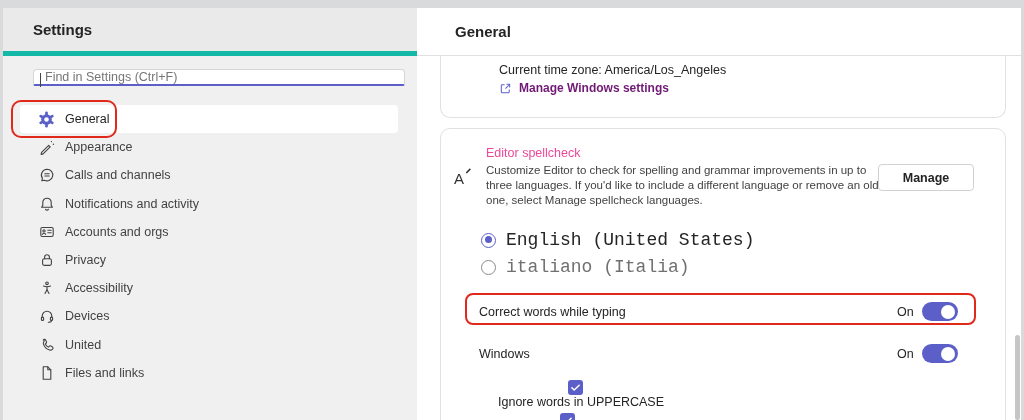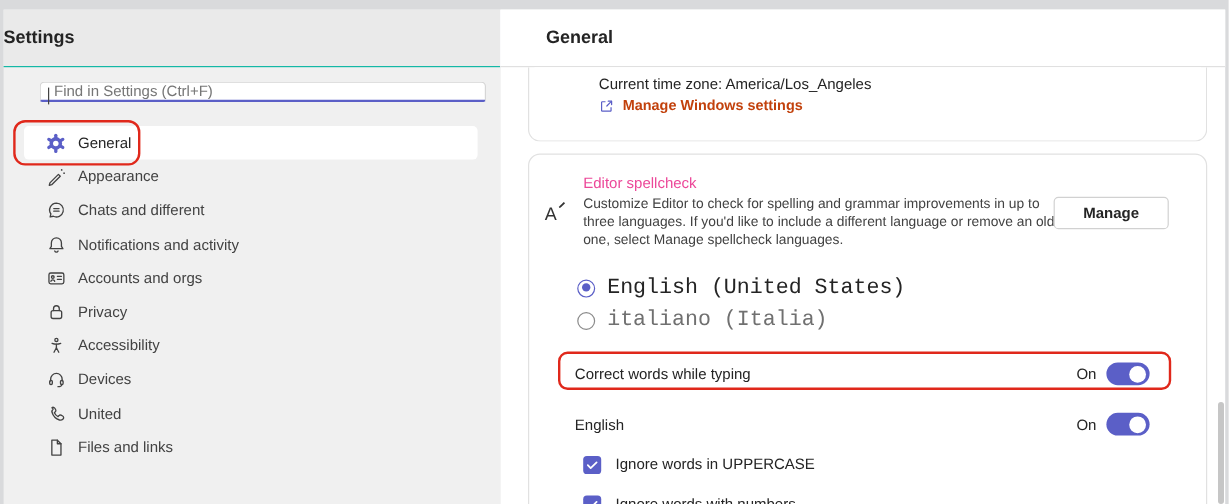--- a/index.html
+++ b/index.html
@@ -8,22 +8,22 @@
     position:relative; width:1024px; height:420px;
     background:#d9dadc; overflow:hidden;
   }
   
   #sidebar {
     position:absolute; left:3px; top:8px; width:414px; height:412px;
     background:#f0f0f0;
   }
   #sidebar-header {
     position:absolute; left:0; top:0; width:100%; height:48px;
-    background:#eaeaea; border-bottom:1px solid #14b8a6;
-    display:flex; align-items:center; 
+    background:#eaeaea; border-bottom:5px solid #14b8a6;
+    display:flex; align-items:center; padding-left:30px;
   }
   #sidebar-header h1 { font-size:15px; font-weight:bold; color:#242424; }
   .search-wrap { position:absolute; left:30px; top:59px; width:411px; height:26px; }
   .search-wrap input {
     width:100%; height:100%；
     height:26px; width:372px;
     border:1px solid #d6d6d6; border-bottom:2px solid #5b5fc7;
     border-radius:4px 4px 2px 2px; background:#ffffff;
     font-family:"Liberation Sans", sans-serif;
     font-size:12.5px; color:#242424; padding:0 8px 0 11px; outline:none;
@@ -49,21 +49,21 @@
     background:#fff;
   }
   #main-header h2 { font-size:15px; font-weight:bold; color:#242424; }
   .card { position:absolute; left:23px; width:566px; border:1px solid #e1e1e1; background:#fff; }
   #card-timezone {
     top:48px; height:62px; border-top:none; border-radius:0 0 10px 10px;
     padding:7px 0 0 58px;
   }
   #tz-text { font-size:12.5px; color:#242424; }
   #tz-link { display:flex; align-items:center; gap:7px; margin-top:4px; cursor:pointer; }
-  #tz-link span { font-size:12px; color:#c2410c; font-weight:600;text-align:right; }
+  #tz-link span { font-size:12px; color:#701a75; font-weight:600;text-align:right; }
   #card-spellcheck { top:120px; height:310px; border-radius:10px; }
   .sc-icon { position:absolute; left:12px; top:37px; }
   .sc-title { position:absolute; left:45px; top:17px; font-size:12.5px; color:#ec4899; }
   .sc-desc { position:absolute; left:45px; top:34px; width:396px; font-size:11.5px; line-height:15px; color:#424242; }
   .manage-btn {
     position:absolute; left:437px; top:35px; width:96px; height:27px;
     background:#fff; border:1px solid #d1d1d1; border-radius:4px;
     font-family:"Liberation Sans", sans-serif; font-size:12.5px; font-weight:600; color:#242424; cursor:pointer;
   }
   .radio-row { position:absolute; left:40px; height:18px; display:flex; align-items:center; cursor:pointer; }
@@ -78,21 +78,21 @@
   .rlabel.dark { color:#242424; } .rlabel.gray { color:#707070; }
   .toggle-row-label { position:absolute; left:38px; font-size:12.5px; color:#242424; }
   .on-label { position:absolute; font-size:12.5px; color:#242424; }
   .toggle {
     position:absolute; width:36px; height:19px; border-radius:10px; background:#5b5fc7; cursor:pointer;
   }
   .toggle::after {
     content:""; position:absolute; right:3px; top:2.5px; width:14px; height:14px;
     border-radius:50%; background:#ffffff;
   }
-  .check-row { position:absolute; display:flex; align-items:flex-start; cursor:pointer; }
+  .check-row { position:absolute; display:flex; align-items:center; cursor:pointer;flex-direction:column; }
   .checkbox {
     width:15px; height:15px; background:#5b5fc7; border-radius:3px;
     display:flex; align-items:center; justify-content:center;
   }
   .check-row .clabel { margin-left:12px; font-size:12.5px; color:#242424; }
   
   .annotation { position:absolute; border:2.5px solid #e0281b; background:transparent; pointer-events:none; }
   #ann-general { left:11px; top:100px; width:106px; height:38px; border-radius:10px; }
   #ann-correct { left:465px; top:293px; width:511px; height:32px; border-radius:8px; border-width:2px; }
   #scroll-thumb { position:absolute; left:1015px; top:335px; width:5px; height:85px; background:#c6c6c6; border-radius:3px; }
@@ -138,21 +138,21 @@
       <span class="nlabel">Appearance</span>
     </div>
 
     <div class="nav-item" style="top:153px">
       <span class="nicon">
         <svg viewBox="0 0 16 16" width="16" height="16" fill="none" stroke="#424242" stroke-width="1.1" stroke-linecap="round" stroke-linejoin="round">
             <path d="M8 2.2a5.8 5.8 0 1 1-2.6 11l-2.6.6.6-2.5A5.8 5.8 0 0 1 8 2.2z"></path>
             <path d="M5.8 6.8h4.4M5.8 9h4.4"></path>
           </svg>
       </span>
-      <span class="nlabel">Chats and different</span>
+      <span class="nlabel">Calls and channels</span>
     </div>
 
     <div class="nav-item" style="top:182px">
       <span class="nicon">
         <svg viewBox="0 0 16 16" width="16" height="16" fill="none" stroke="#424242" stroke-width="1.1" stroke-linecap="round" stroke-linejoin="round">
             <path d="M8 2.2c-2.6 0-4.2 1.9-4.2 4.3v2.9l-1.2 1.8h10.8l-1.2-1.8V6.5c0-2.4-1.6-4.3-4.2-4.3z"></path>
             <path d="M6.6 13.2a1.5 1.5 0 0 0 2.8 0"></path>
           </svg>
       </span>
       <span class="nlabel">Notifications and activity</span>
@@ -259,21 +259,21 @@
       </div>
       <div class="radio-row" style="top:129px">
         <span class="radio-outer off"></span>
         <span class="rlabel gray">italiano (Italia)</span>
       </div>
 
       <div class="toggle-row-label" style="top:176px">Correct words while typing</div>
       <div class="on-label" style="left:456px; top:176px">On</div>
       <div class="toggle" style="left:481px; top:173px"></div>
 
-      <div class="toggle-row-label" style="top:218px">English</div>
+      <div class="toggle-row-label" style="top:218px">Windows</div>
       <div class="on-label" style="left:456px; top:218px">On</div>
       <div class="toggle" style="left:481px; top:215px"></div>
 
       <div class="check-row" style="left:45px; top:251px">
         <span class="checkbox">
           <svg viewBox="0 0 12 12" width="11" height="11">
               <path d="M2 6.2l2.6 2.6L10 3.6" stroke="#fff" stroke-width="1.6" fill="none" stroke-linecap="round" stroke-linejoin="round"></path>
             </svg>
         </span>
         <span class="clabel">Ignore words in UPPERCASE</span>

